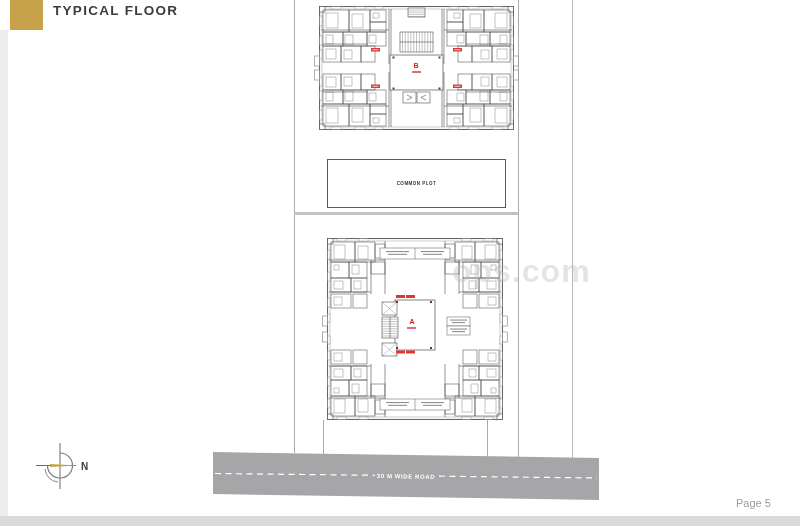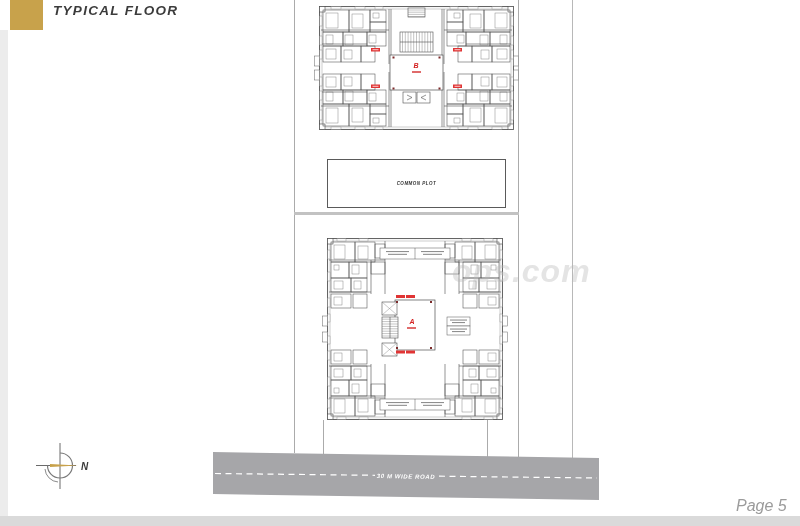--- a/index.html
+++ b/index.html
@@ -1,18 +1,18 @@
 <!DOCTYPE html>
 <html><head>
 <meta charset="utf-8">
 <style>
   * { margin:0; padding:0; box-sizing:border-box; }
   html,body { width:800px; height:526px; background:#fff; overflow:hidden;
               font-family:"Liberation Sans", sans-serif; }
-  .page { position:relative; width:800px; height:526px; background:#ffffff;font-style:italic; }
+  .page { position:relative; width:800px; height:526px; background:#ffffff; }
 
   .left-strip { position:absolute; left:0; top:30px; width:8px; height:486px; background:#ececec; }
   .bottom-strip { position:absolute; left:0; top:516px; width:800px; height:10px; background:#dadada; }
 
   .accent-square { position:absolute; left:10px; top:0; width:33px; height:30px; }
   .page-title { position:absolute; left:53px; top:3px; font-size:13.5px; font-weight:bold;
                 color:#3c3c3c; letter-spacing:1.3px; }
 
   .vline { position:absolute; width:1px; background:#ababab; }
   #v-left  { left:294px; top:0; height:453px; }
@@ -38,21 +38,21 @@
                  border:1px solid #5a5a5a; background:#fff; display:flex;
                  align-items:center; justify-content:center; }
   .common-plot span { font-size:4.5px; color:#333; letter-spacing:0.5px; font-weight:bold; }
   .plot-divider { position:absolute; left:294px; top:212px; width:225px; height:3px; background:#c2c2c2; }
 
   #road-svg { position:absolute; left:213px; top:446px; width:386px; height:56px; overflow:visible; }
   #compass-svg { position:absolute; left:26px; top:436px; width:76px; height:60px; overflow:visible; }
 
   .watermark { position:absolute; left:452px; top:253px; font-size:32px; font-weight:bold;
                color:rgba(185,185,185,0.38); letter-spacing:1px; }
-  .page-number { position:absolute; left:736px; top:497px; font-size:16px; color:#9b9b9b; }
+  .page-number { position:absolute; left:736px; top:497px; font-size:11px; color:#9b9b9b; }
 </style>
 </head>
 <body>
 
 <div class="page">
 
   <div class="left-strip"></div>
 
   <div class="accent-square" style="background: rgb(200, 162, 75);"></div>
   <div class="page-title">TYPICAL FLOOR</div>

